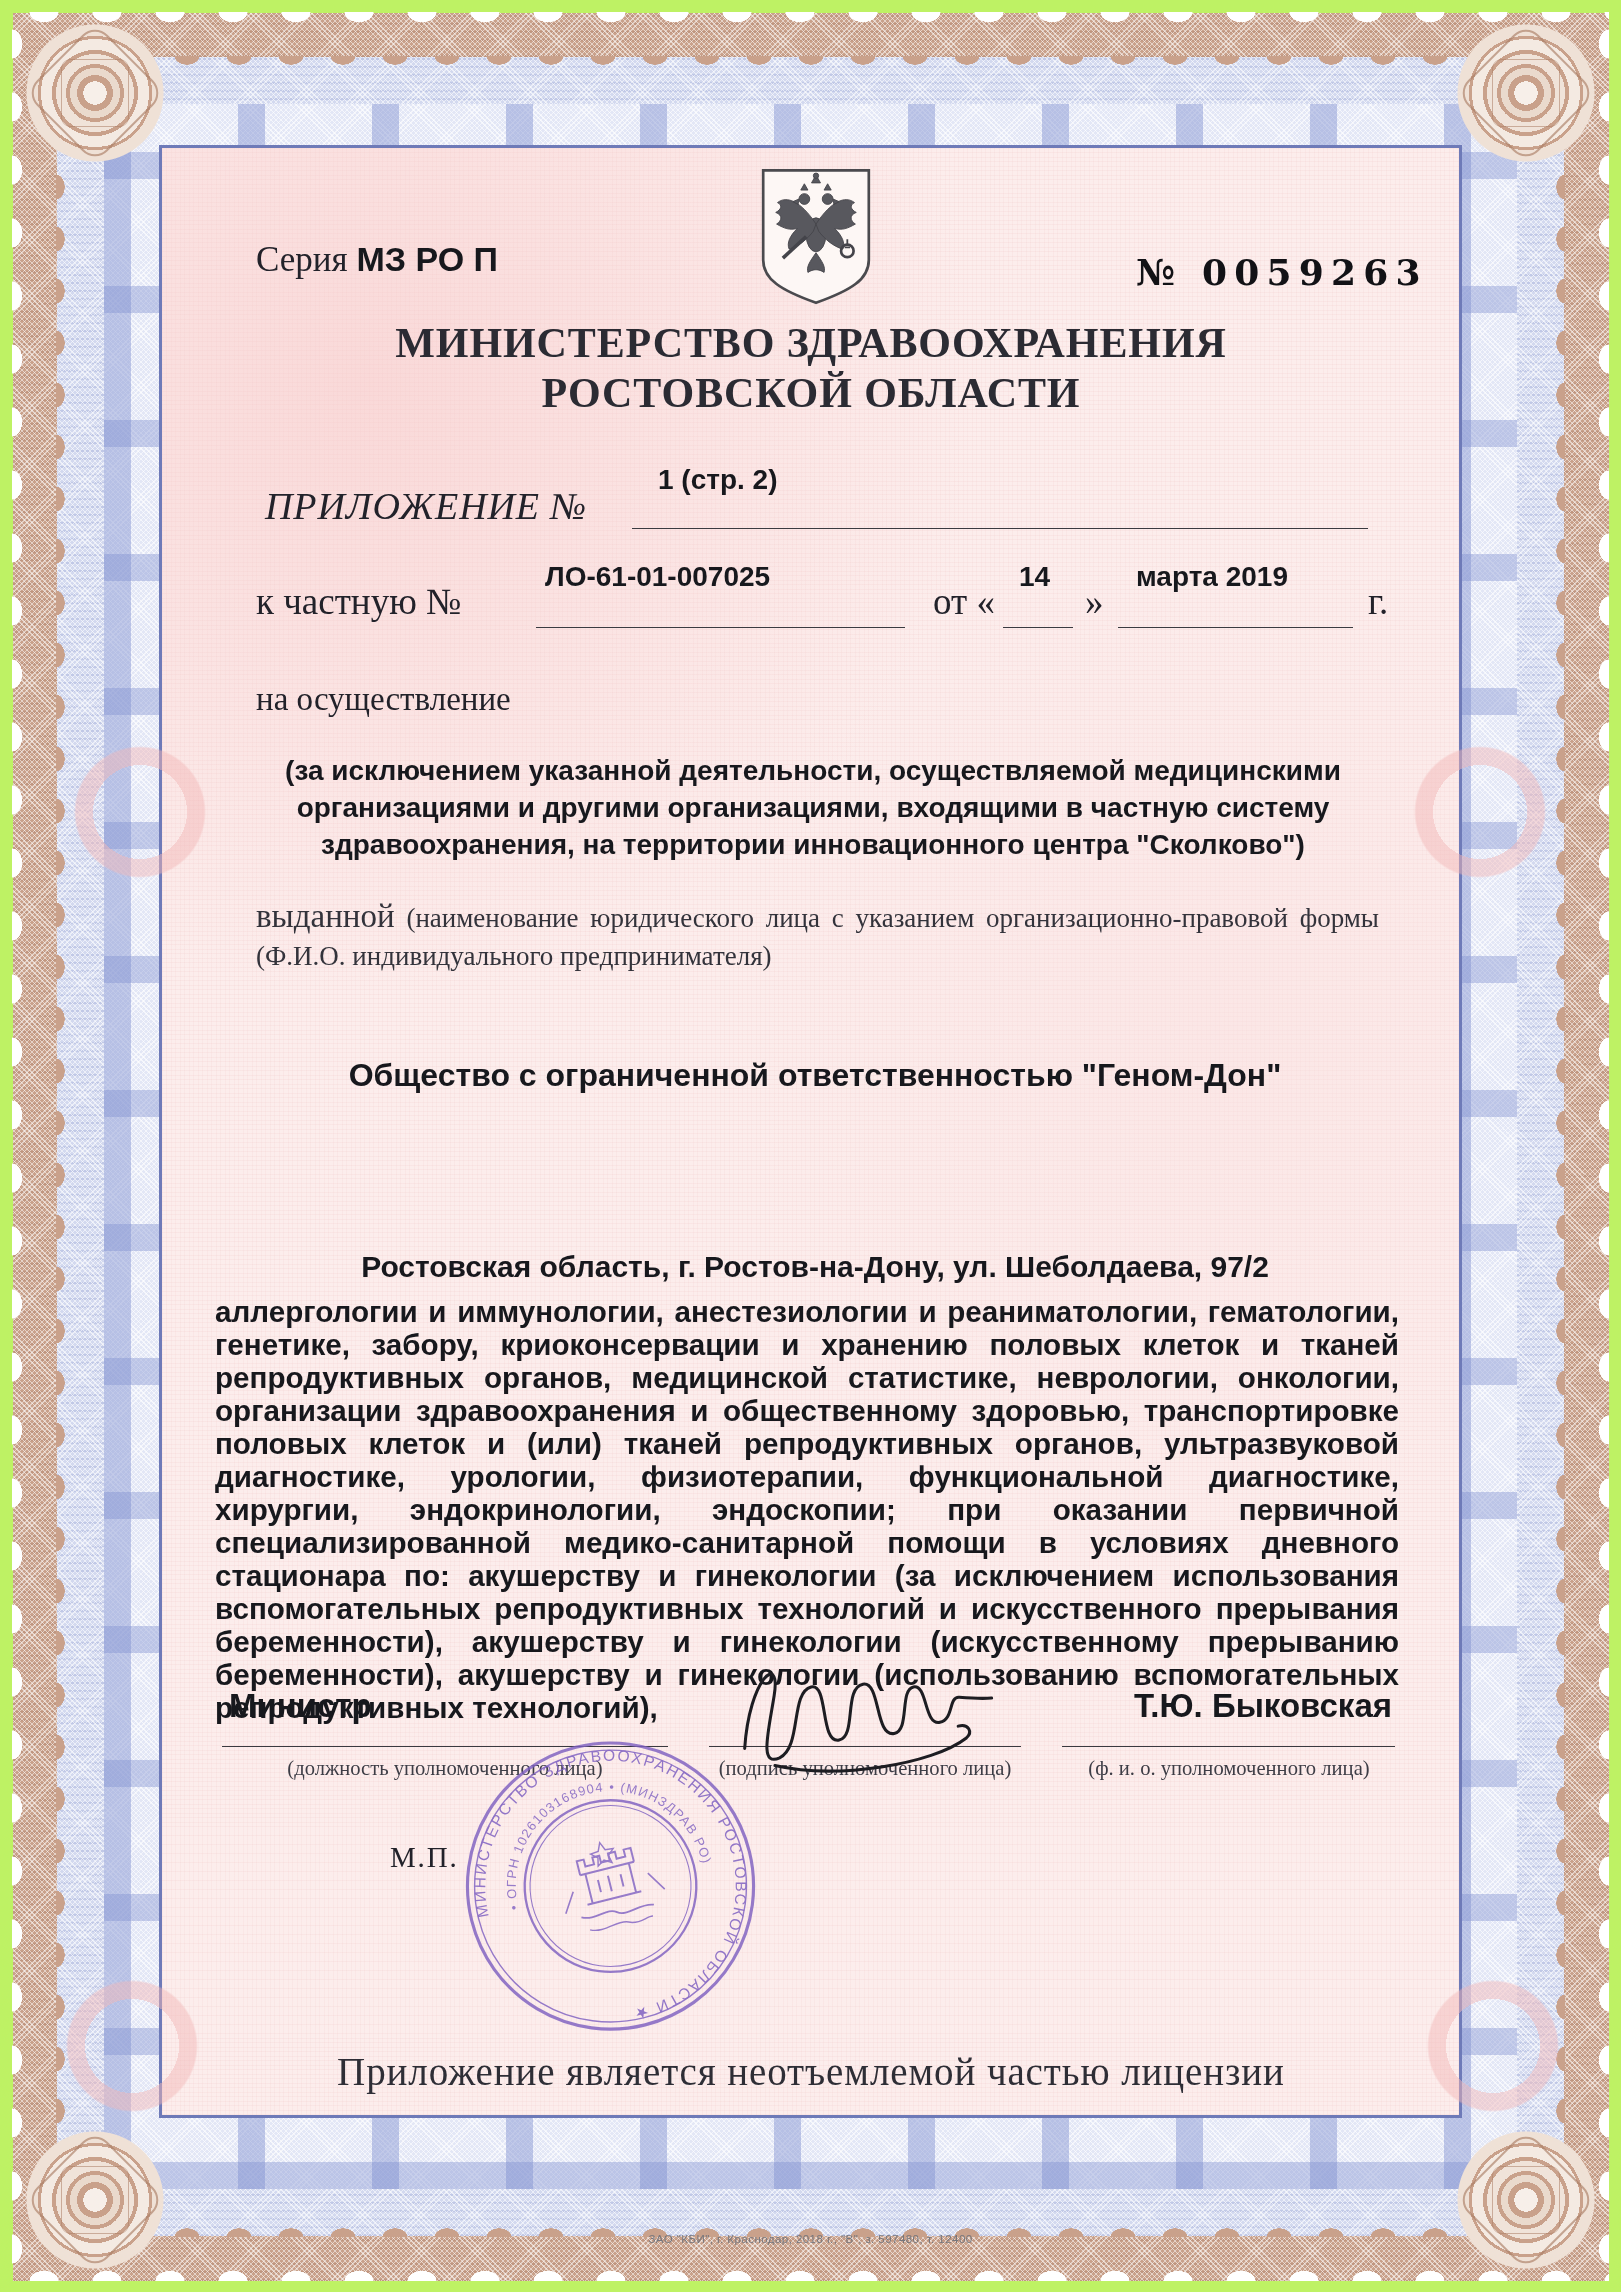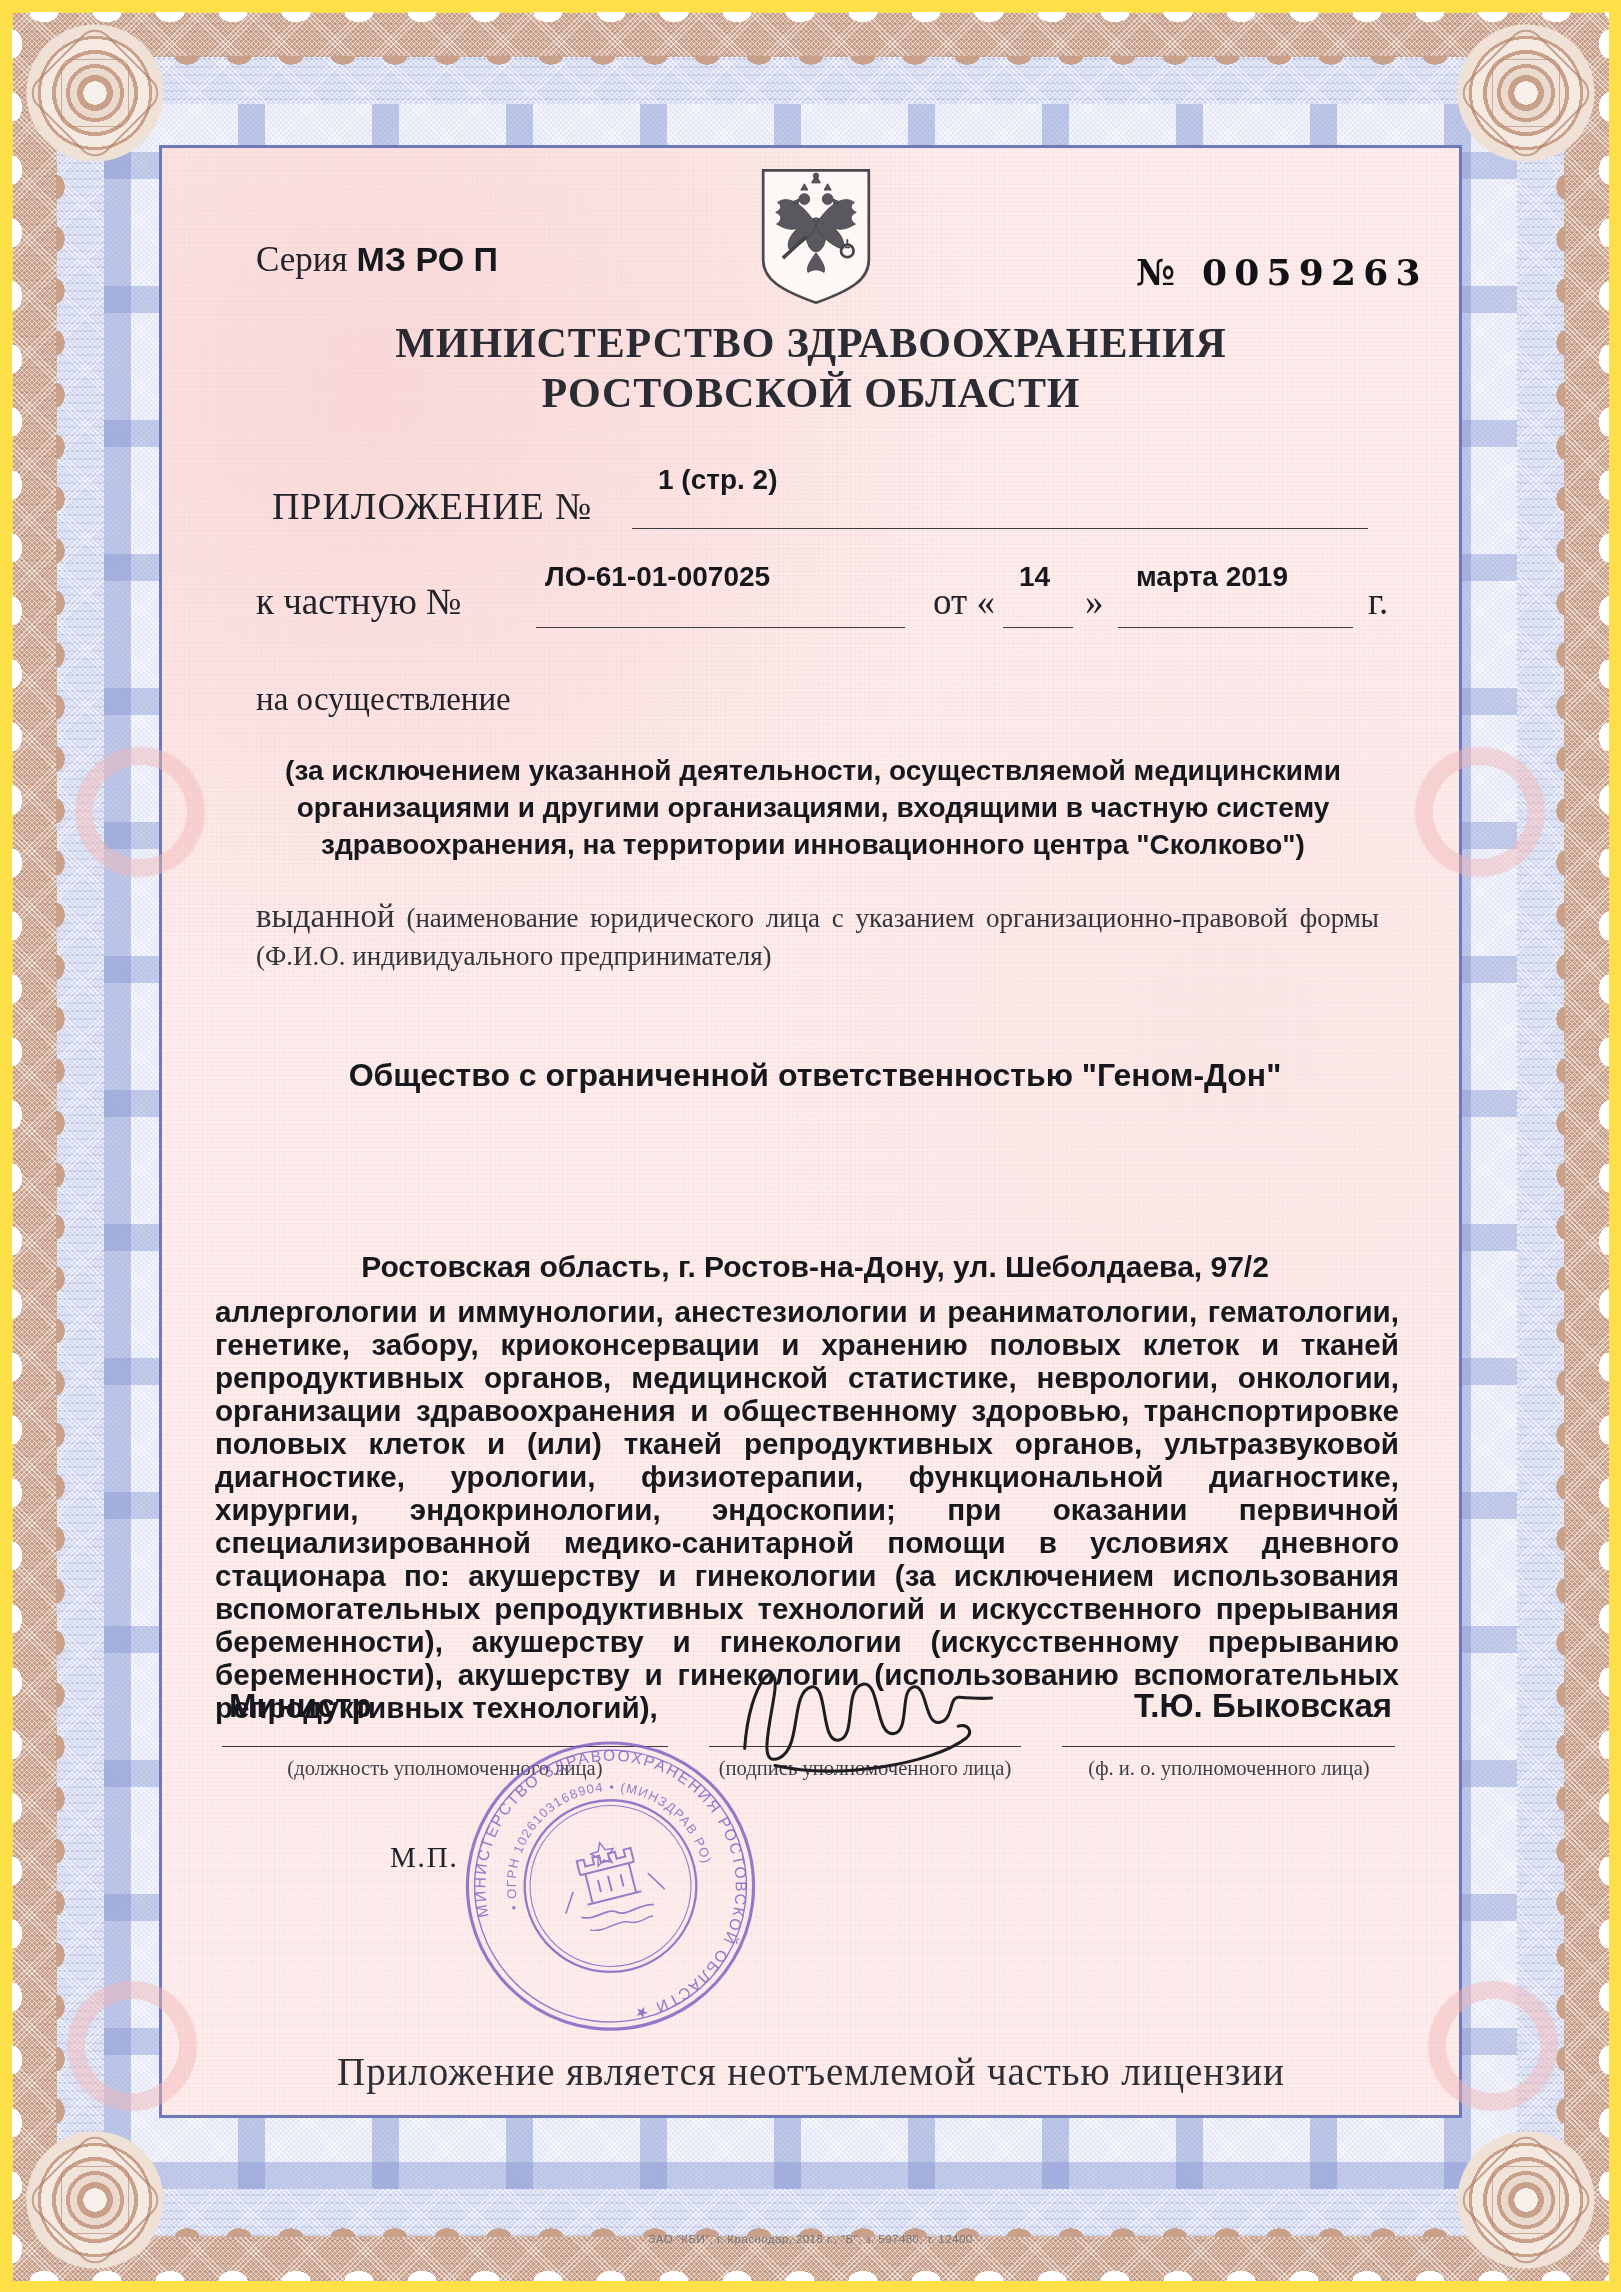--- a/index.html
+++ b/index.html
@@ -1,16 +1,16 @@
 <!DOCTYPE html>
 <html style="font-size:14.3px"><head>
 <meta charset="utf-8">
 <style>
   html,body{margin:0;padding:0;background:#ffffff;}
-  .page{position:relative;width:1621px;height:2293px;background:#fde047;overflow:hidden;
+  .page{position:relative;width:1621px;height:2293px;background:#bef264;overflow:hidden;
         font-family:"Liberation Serif", serif;color:#22222a;}
   .abs{position:absolute;}
 
   
   .band-tan{position:absolute;inset:12.5px;z-index:1;background-color:#c9a18b;
     background-image:
       repeating-linear-gradient(45deg, rgba(255,255,255,.55) 0 0.9px, transparent 0.9px 3.6px),
       repeating-linear-gradient(-45deg, rgba(255,255,255,.5) 0 0.9px, transparent 0.9px 3.6px),
       repeating-linear-gradient(0deg, rgba(158,110,88,.22) 0 1.8px, transparent 1.8px 8px);}
   .scallop{position:absolute;z-index:2;}
@@ -128,21 +128,21 @@
 
     <div class="abs serif" style="left:256px;top:240px;font-size:35px;">
       <span>Серия</span>
       <span class="sansb" style="font-size:34px;">МЗ РО П</span>
     </div>
     <div class="abs num" style="left:1136px;top:251px;">№ 0059263</div>
 
     <div class="abs title center" style="left:161px;top:319px;width:1300px;">МИНИСТЕРСТВО ЗДРАВООХРАНЕНИЯ</div>
     <div class="abs title center" style="left:161px;top:369px;width:1300px;">РОСТОВСКОЙ ОБЛАСТИ</div>
 
-    <div class="abs serif" style="left:272px;top:484px;font-size:38px;letter-spacing:0.9px;">ПРИЛОЖЕНИЕ №</div>
+    <div class="abs serif" style="left:265px;top:484px;font-size:38px;letter-spacing:0.9px;font-style:italic;">ПРИЛОЖЕНИЕ №</div>
     <div class="abs sansb" style="left:658px;top:464px;font-size:28px;">1 (стр. 2)</div>
     <div class="abs uline" style="left:632px;top:528px;width:736px;"></div>
 
     <div class="abs serif" style="left:256px;top:580px;font-size:37px;">к частную №</div>
     <div class="abs sansb" style="left:545px;top:561px;font-size:28px;">ЛО-61-01-007025</div>
     <div class="abs uline" style="left:536px;top:627px;width:369px;"></div>
     <div class="abs serif" style="left:933px;top:580px;font-size:37px;">от «</div>
     <div class="abs sansb" style="left:1019px;top:561px;font-size:28px;">14</div>
     <div class="abs uline" style="left:1003px;top:627px;width:70px;"></div>
     <div class="abs serif" style="left:1085px;top:580px;font-size:37px;">»</div>

